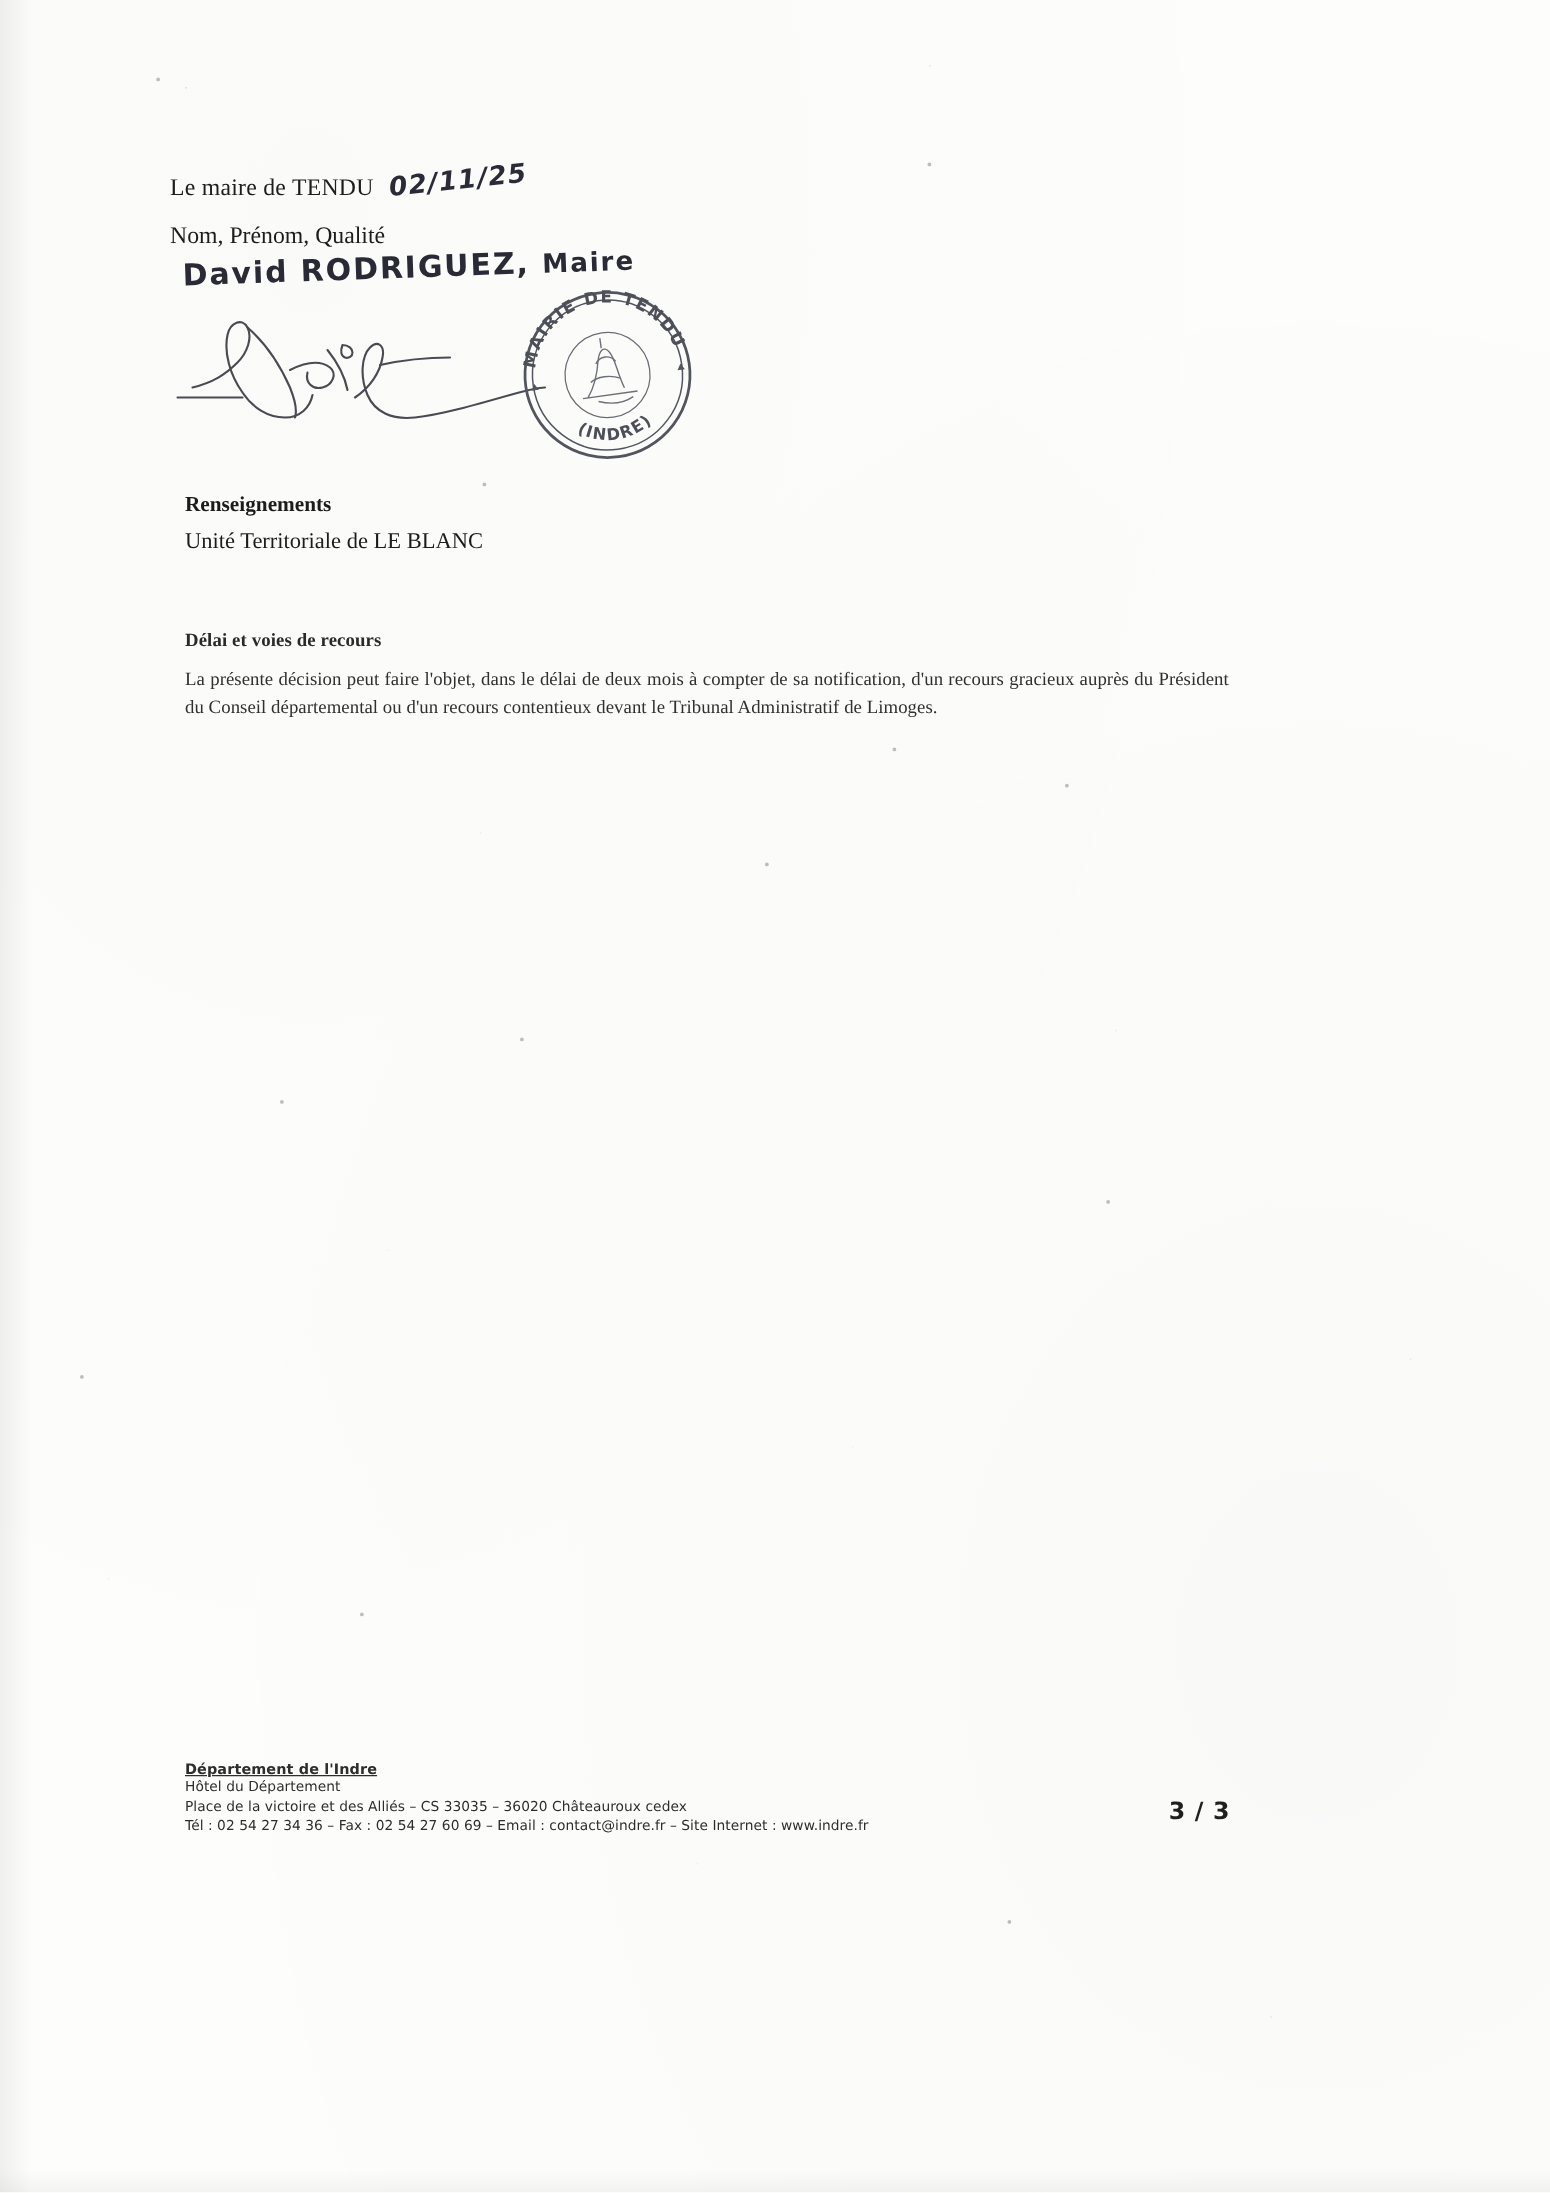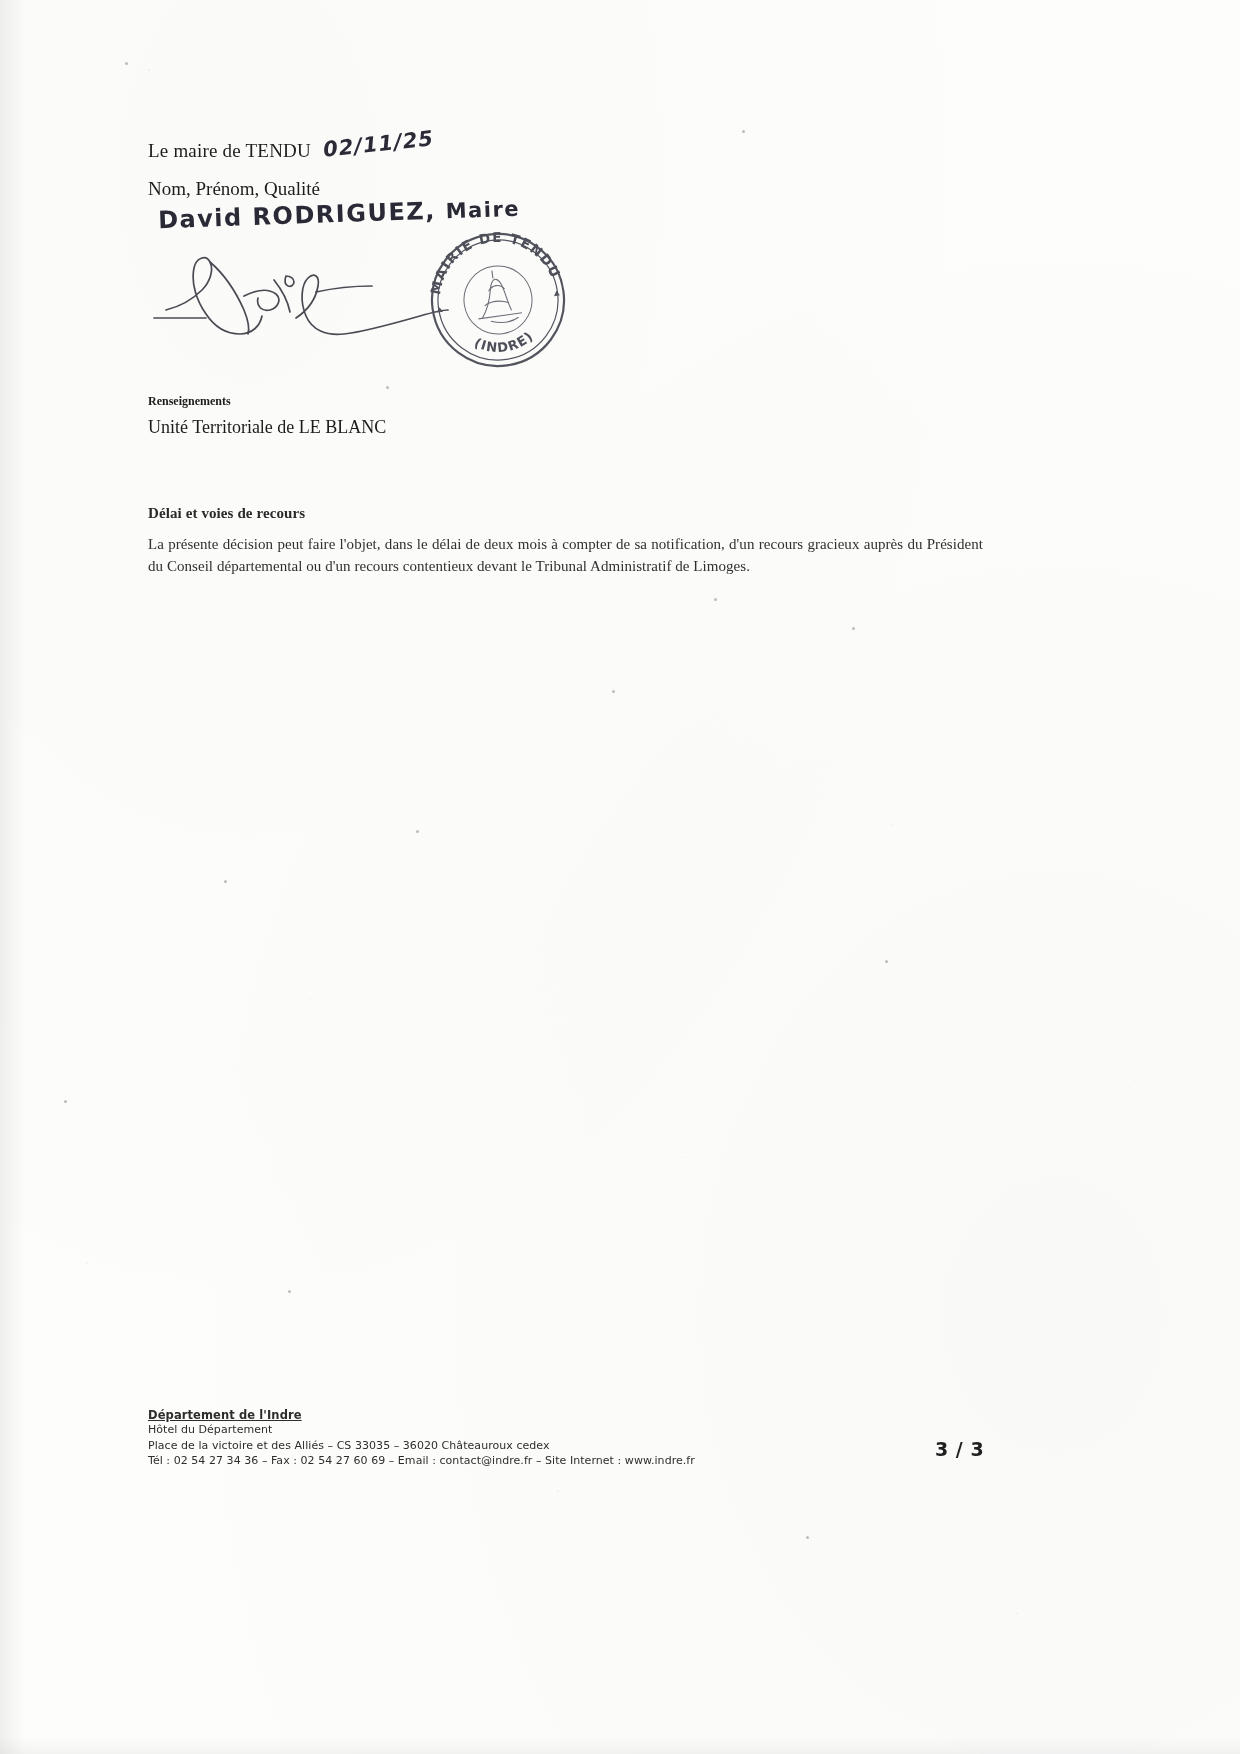--- a/index.html
+++ b/index.html
@@ -53,21 +53,21 @@
     background: linear-gradient(to right, rgba(0,0,0,0.055), rgba(0,0,0,0));
   }
   .scan-edge-bottom {
     position: absolute;
     left: 0; right: 0; bottom: 0;
     height: 18px;
     background: linear-gradient(to top, rgba(0,0,0,0.04), rgba(0,0,0,0));
   }
 
   
-  .sig-block { position: absolute; left: 148px; top: 140px; width: 700px; }
+  .sig-block { position: absolute; left: 136px; top: 140px; width: 700px; }
   .line-maire {
     font-size: 19px;
     letter-spacing: .2px;
     color: #1d1d1d;
   }
   .line-nom {
     font-size: 19px;
     margin-top: 16px;
     color: #1d1d1d;
   }
@@ -122,21 +122,21 @@
   
   .rens {
     position: absolute;
     left: 148px;
     top: 394px;
     width: 800px;
     color: #1c1c1c;
   }
   .rens-title {
     font-weight: bold;
-    font-size: 12px;
+    font-size: 17px;
     margin-bottom: 6px;
   }
   .rens-line {
     font-size: 18px;
     line-height: 25px;
   }
 
   
   .delai {
     position: absolute;

